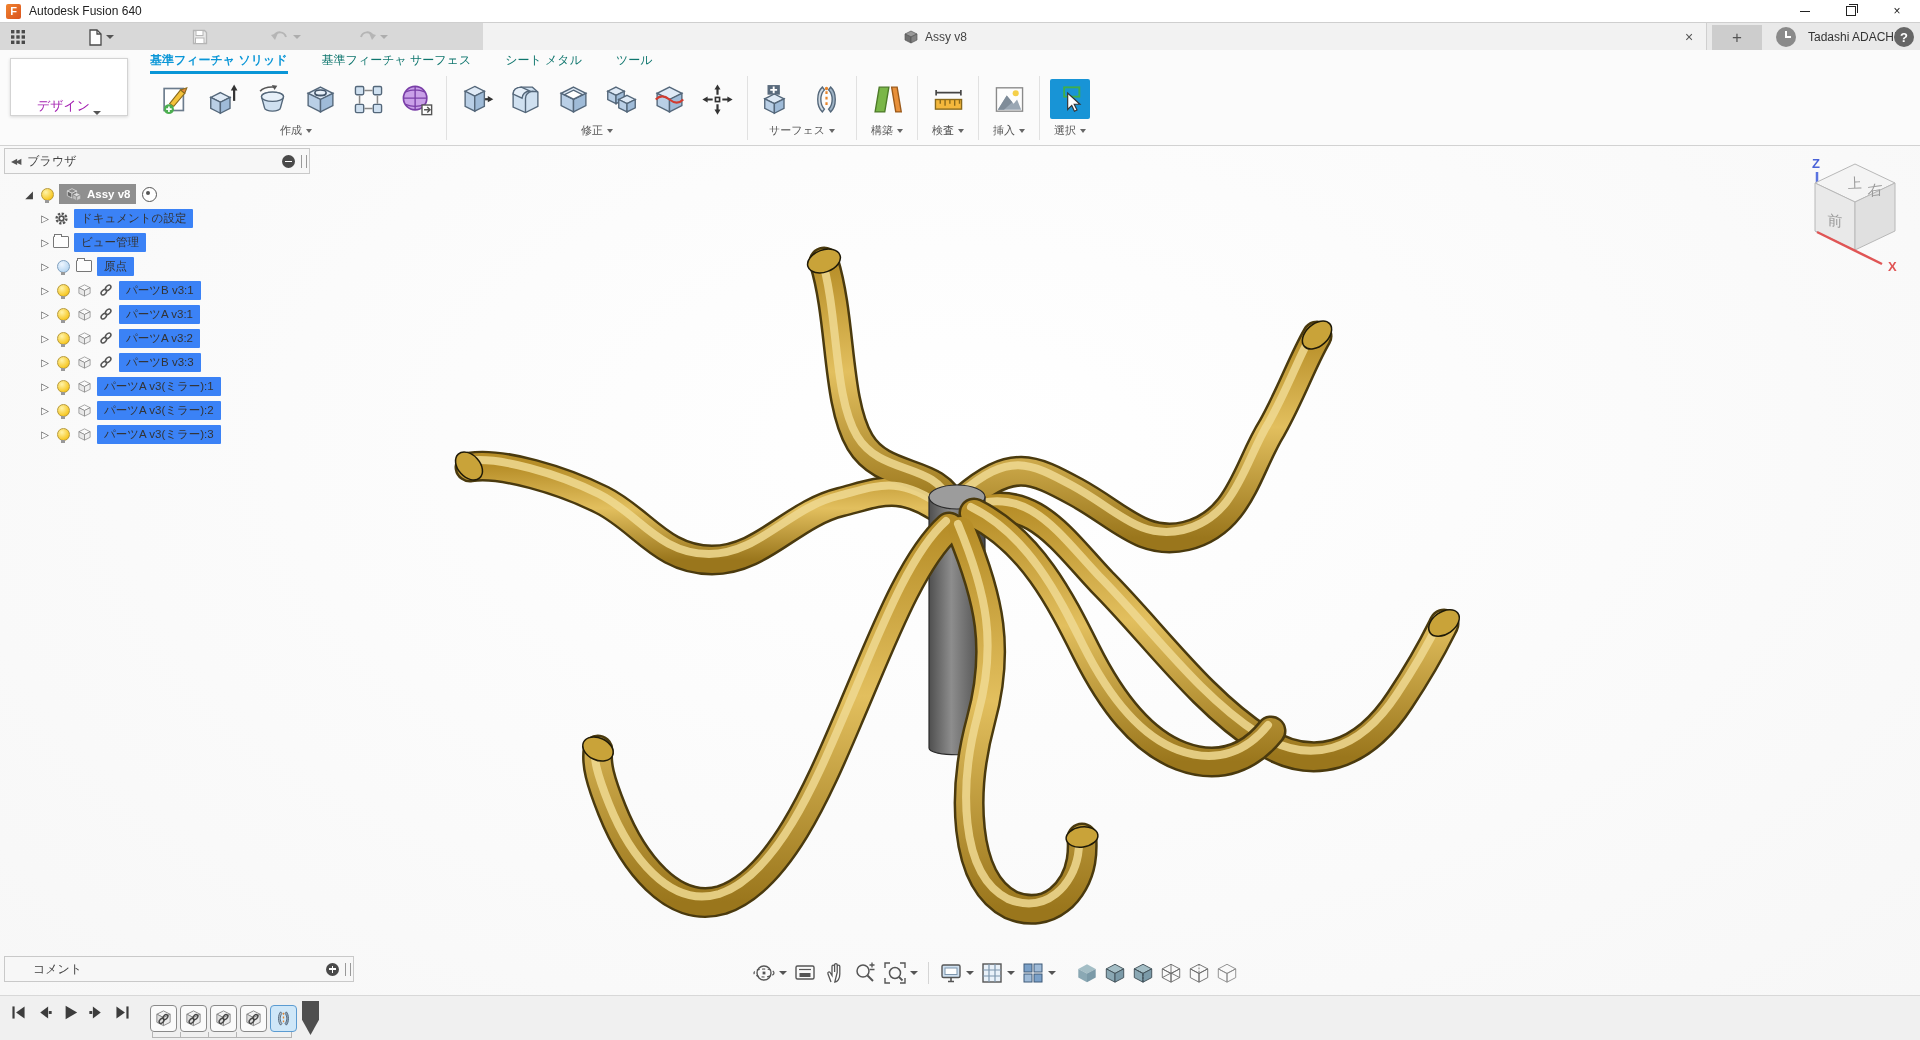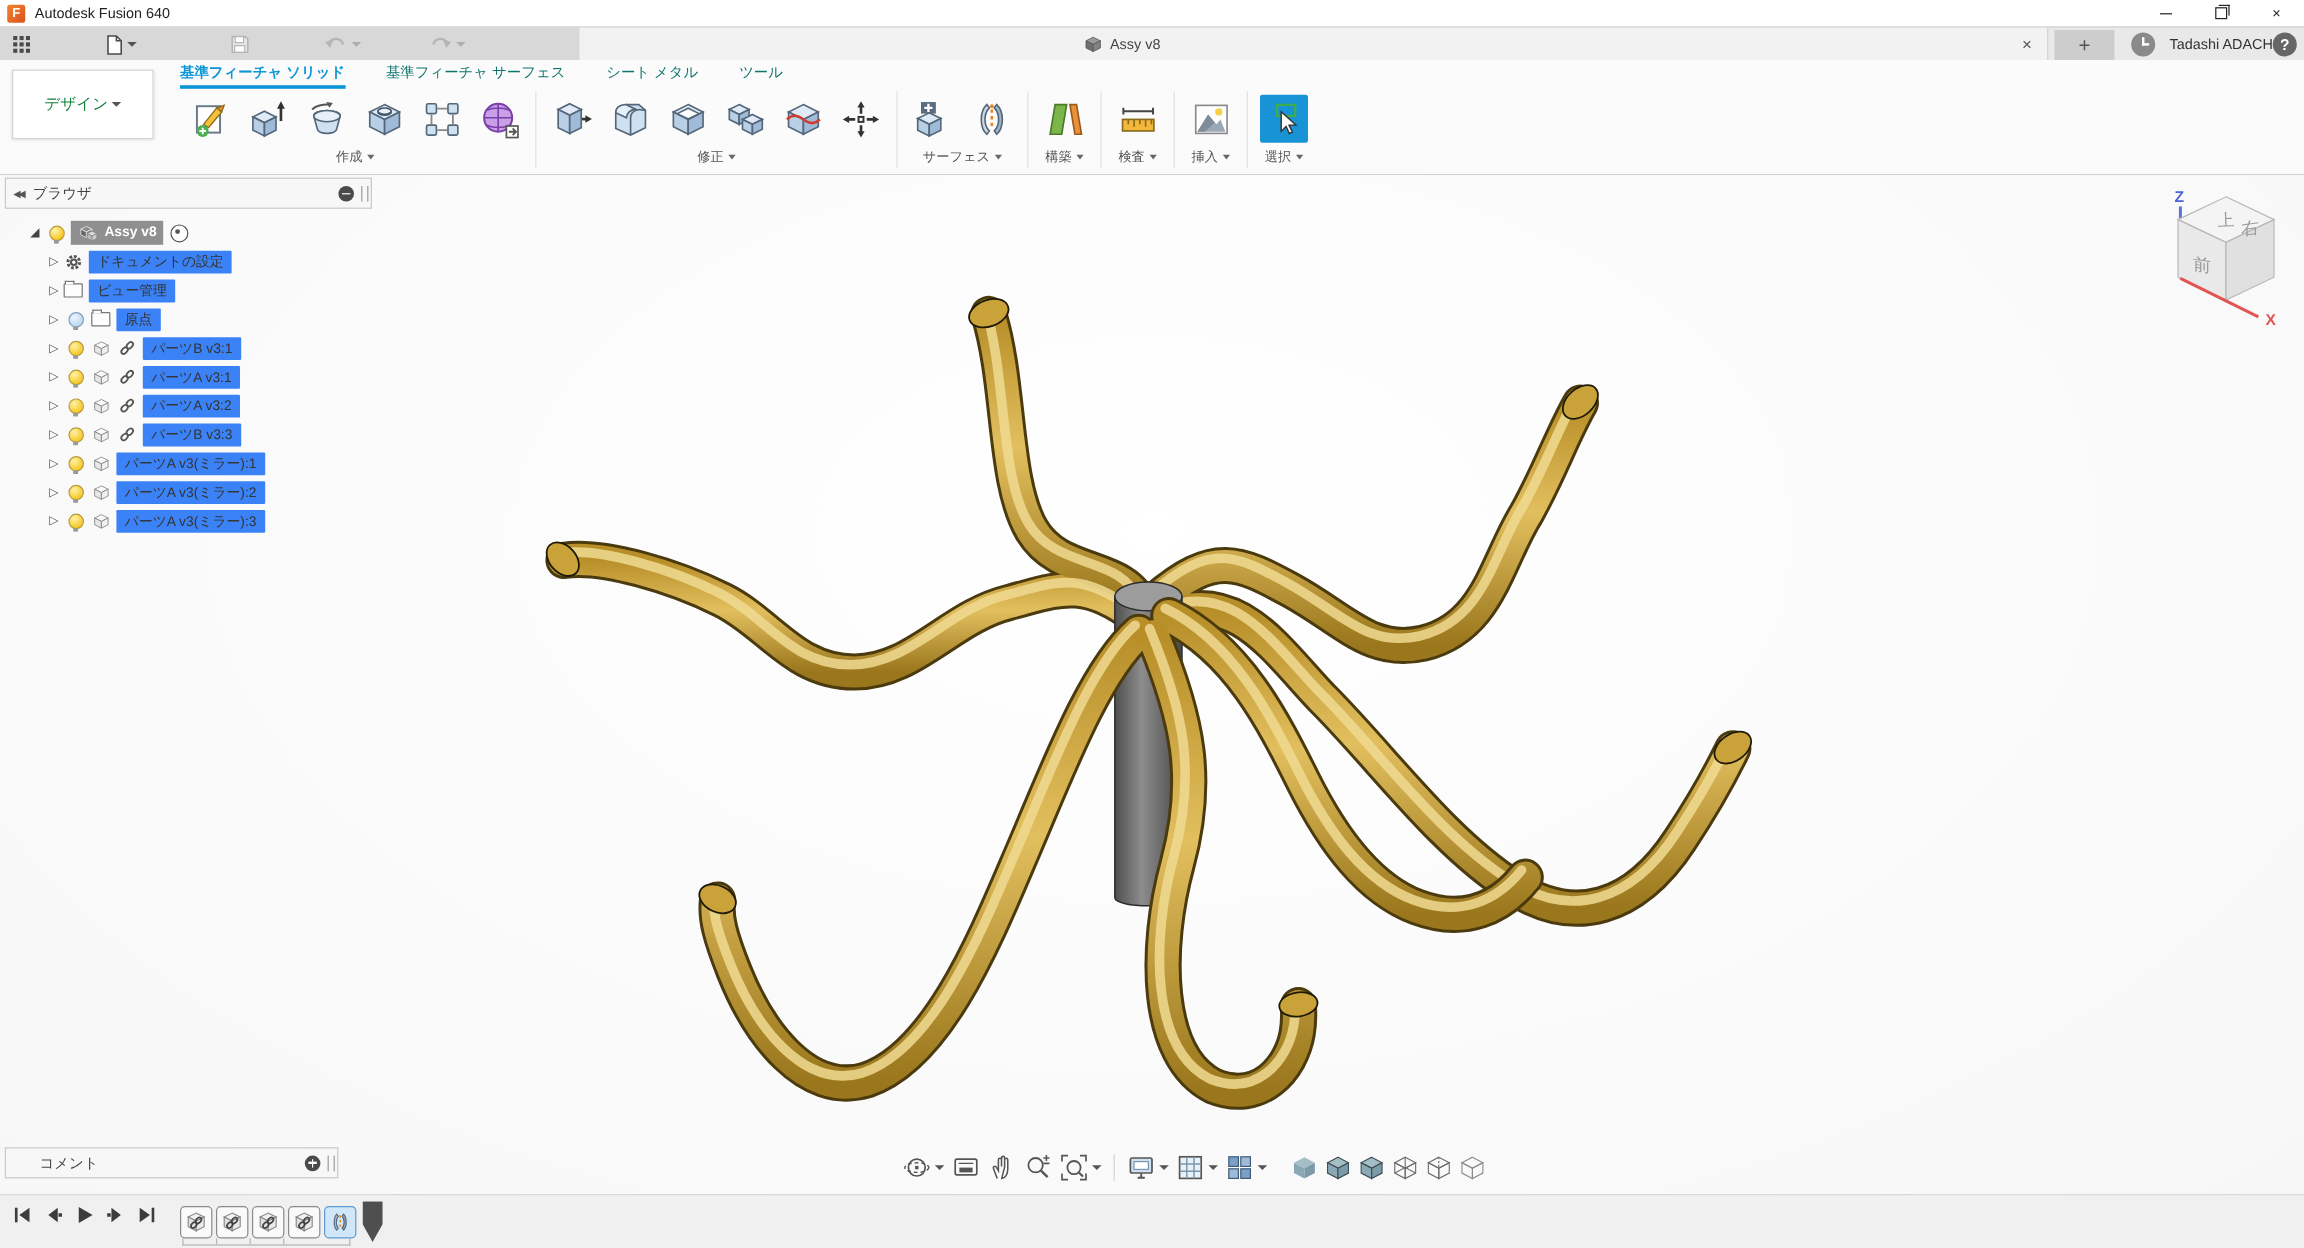--- a/index.html
+++ b/index.html
@@ -32,21 +32,21 @@
     font-size:17px;display:flex;align-items:center;justify-content:center}
   .clock-avatar{position:absolute;left:1776px;top:4px;width:20px;height:20px;border-radius:50%;background:#8a8a8a;position:absolute}
   .clock-avatar:before{content:"";position:absolute;left:9px;top:4px;width:2px;height:7px;background:#fff}
   .clock-avatar:after{content:"";position:absolute;left:9px;top:9px;width:6px;height:2px;background:#fff}
   .user-name{position:absolute;left:1808px;top:7px;font-size:12px;color:#333}
   .help-btn{position:absolute;left:1894px;top:4px;width:20px;height:20px;border-radius:50%;background:#666;color:#fff;
     font-size:13px;font-weight:bold;display:flex;align-items:center;justify-content:center}
   
   .ribbon{position:absolute;left:0;top:50px;width:1920px;height:95px;background:#fbfbfb;border-bottom:1px solid #d2d2d2}
   .workspace{position:absolute;left:10px;top:8px;width:116px;height:56px;background:#fff;border:1px solid #d3d3d3;
-    box-shadow:0 1px 3px rgba(0,0,0,.15);display:flex;align-items:center;justify-content:center;font-size:13px;color:#15803d}
+    box-shadow:0 1px 3px rgba(0,0,0,.15);display:flex;align-items:flex-end;justify-content:center;font-size:13px;color:#a21caf}
   .rtabs{position:absolute;left:150px;top:2px;display:flex;gap:34px;height:22px;}
   .rtab{font-size:12px;color:#0f766e;padding-bottom:3px;border-bottom:3px solid transparent;white-space:nowrap}
   .rtab.active{color:#0a96d7;font-weight:bold;border-bottom-color:#0a96d7}
   .rgroups{position:absolute;left:148px;top:26px;display:flex;height:66px}
   .rgroup{display:flex;flex-direction:column;align-items:center;padding:0 4px}
   .gicons{display:flex;align-items:center;height:46px}
   .rbtn{width:48px;height:44px;display:flex;align-items:center;justify-content:center}
   .rbtn svg{width:33px;height:33px}
   .rbtn.sel-btn{width:40px;height:40px;background:#1894d6;border-radius:2px;margin:0 4px}
   .rbtn.sel-btn svg{width:28px;height:28px}
@@ -77,21 +77,21 @@
   .bulb.off{background:radial-gradient(circle at 35% 30%, #eef6ff, #bcd9f2 70%, #9cc1e4);border-color:#7f9fbe}
   .ticon{width:18px;height:16px;margin-right:4px;flex:0 0 18px;display:flex;align-items:center;justify-content:center}
   .tpill{background:#3b82f6;padding:2px 7px;border-radius:1px;white-space:nowrap}
   .trow.selected .selwrap{background:#8f8f8f;display:flex;align-items:center;padding:2px 6px}
   .trow.selected .tlabel{color:#fff;font-weight:bold}
   .radio{width:13px;height:13px;border:1.5px solid #555;border-radius:50%;margin-left:6px;position:relative;background:#fff}
   .radio:before{content:"";position:absolute;left:3px;top:3px;width:4px;height:4px;border-radius:50%;background:#555}
   .folder-ic{width:14px;height:10px;background:#fdfdfd;border:1px solid #777;position:relative;border-radius:1px}
   .folder-ic:before{content:"";position:absolute;left:0;top:-3px;width:6px;height:2px;background:#fdfdfd;border:1px solid #777;border-bottom:none}
   
-  .commentbar{position:absolute;left:4px;top:956px;width:278px}
+  .commentbar{position:absolute;left:4px;top:956px;width:350px}
   .navbar{position:absolute;left:752px;top:958px;height:30px;display:flex;align-items:center;gap:6px}
   .nbtn{display:flex;align-items:center}
   .nbtn svg{width:24px;height:24px}
   .nsep{width:1px;height:22px;background:#d5d5d5;margin:0 4px}
   .stylecube svg{width:22px;height:22px}
   
   .timeline{position:absolute;left:0;top:995px;width:1920px;height:45px;background:#f0f0f0;border-top:1px solid #d8d8d8}
   .playctrl{position:absolute;left:10px;top:8px;display:flex;gap:9px;align-items:center}
   .pbtn svg{width:17px;height:17px}
   .tlitems{position:absolute;left:150px;top:5px;display:flex;gap:3px;align-items:center}

